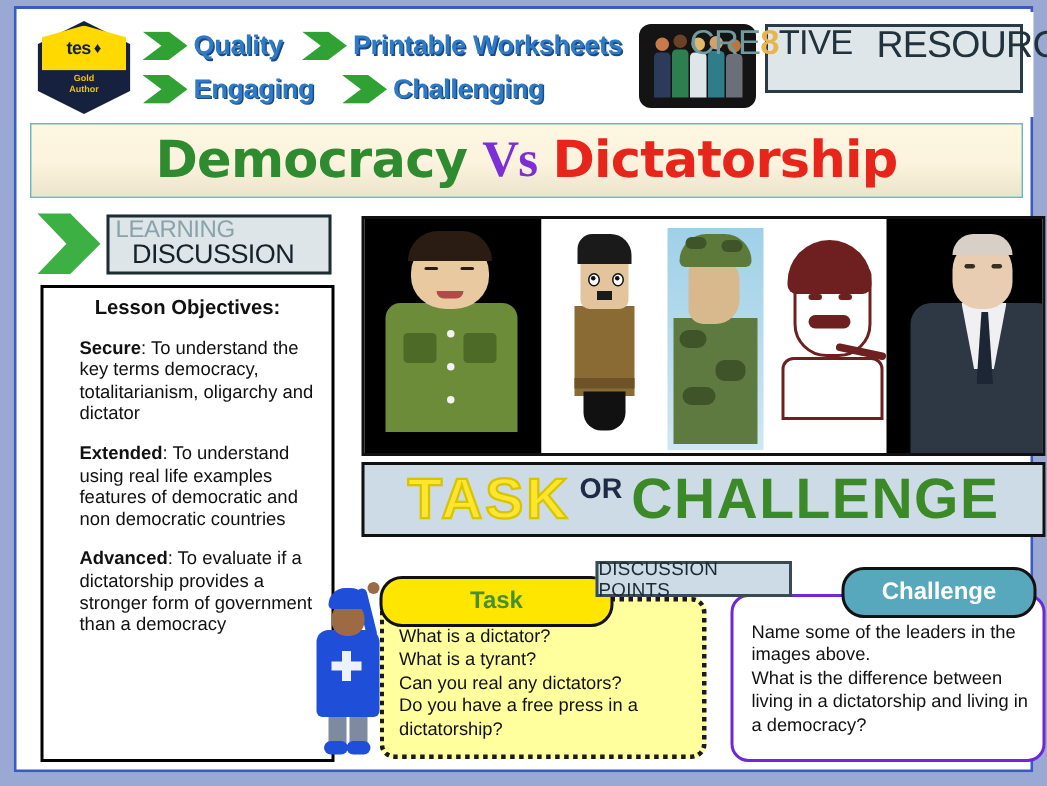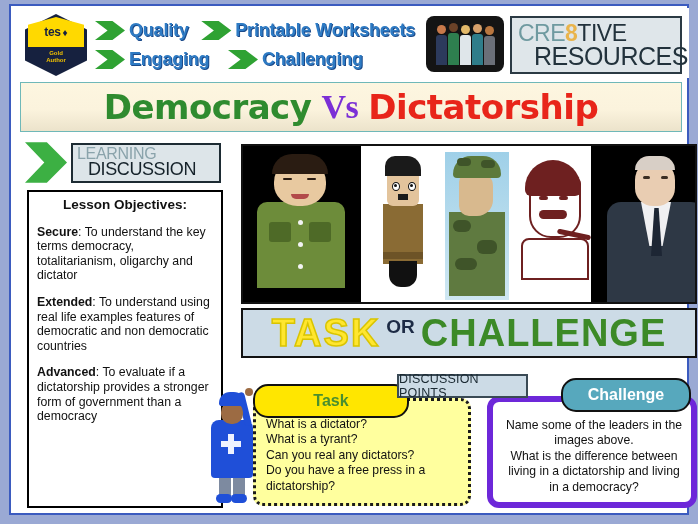--- a/index.html
+++ b/index.html
@@ -70,23 +70,23 @@
     border-radius:8px;background:#141414;
     display:flex;align-items:center;justify-content:center;
     overflow:hidden;
   }
   .people{display:flex;align-items:flex-end;gap:1px;height:42px;}
   .p{width:11px;border-radius:3px 3px 0 0;}
   .p .hd{width:9px;height:9px;border-radius:50%;margin:0 auto 1px;}
   .p .bd{width:11px;border-radius:3px 3px 0 0;}
 
   .cr-logo{
-    position:absolute;left:497px;top:8px;width:172px;height:58px;
+    position:absolute;left:497px;top:8px;width:172px;height:46px;
     background:#dfe6ea;border:2px solid #2b3a44;
-    display:flex;flex-direction:column;justify-content:center;
+    display:flex;flex-direction:row;justify-content:center;
     padding-left:6px;box-sizing:border-box;
   }
   .cr-l1{font-size:23px;color:#6f9aa0;letter-spacing:-.5px;line-height:21px;}
   .cr-l1 .dark{color:#22323c;}
   .cr-l1 .at{color:#e9b44c;font-weight:bold;}
   .cr-l2{font-size:25px;color:#22323c;letter-spacing:-.5px;line-height:24px;padding-left:16px;}
 
   
   .title-band{
     position:absolute;left:9px;top:76px;width:662px;height:50px;
@@ -124,21 +124,21 @@
   .lo-l2{font-size:18px;color:#15222a;line-height:17px;letter-spacing:-.4px;padding-left:11px;}
 
   
   .obj-box{
     position:absolute;left:16px;top:184px;width:196px;height:318px;
     background:#ffffff;border:2px solid #000000;
     padding:6px 8px;box-sizing:border-box;
     font-size:12.3px;color:#111;line-height:14.6px;
   }
   .obj-title{text-align:center;font-weight:bold;font-size:13.5px;margin-bottom:12px;}
-  .obj-p{margin-bottom:12px;}
+  .obj-p{margin-bottom:12px;margin-left:16px;}
   .obj-p b{font-weight:bold;}
 
   
   .img-panel{
     position:absolute;left:230px;top:138px;width:456px;height:160px;
     background:#ffffff;border:2px solid #111;
     box-sizing:border-box;
     display:flex;align-items:stretch;
   }
   .im{position:relative;overflow:hidden;}
@@ -236,23 +236,23 @@
   .kn-cross2{position:absolute;left:20px;top:55px;width:20px;height:6px;background:#eef2ff;}
   .kn-arm{position:absolute;left:40px;top:6px;width:7px;height:34px;background:#1f4fd8;border-radius:4px;transform:rotate(-14deg);}
   .kn-hand{position:absolute;left:44px;top:2px;width:8px;height:8px;background:#9c6b43;border-radius:50%;}
   .kn-leg{position:absolute;top:86px;width:12px;height:26px;background:#7d8aa0;border-radius:3px;}
   .kn-shoe{position:absolute;top:108px;width:16px;height:9px;background:#1f4fd8;border-radius:5px;}
 
   
   .chal-wrap{position:absolute;left:468px;top:372px;width:218px;height:130px;z-index:4;}
   .chal-body{
     position:absolute;left:8px;top:18px;width:210px;height:112px;
-    background:#ffffff;border:6px solid #6d28d9;border-radius:12px;
+    background:#ffffff;border:2px solid #6d28d9;border-radius:12px;
     box-sizing:border-box;padding:16px 8px 18px 12px;
-    font-size:12.2px;color:#121212;line-height:15.4px;text-align:center;
+    font-size:12.2px;color:#121212;line-height:15.4px;
   }
   .chal-pill{
     position:absolute;left:82px;top:0px;width:126px;height:30px;
     background:#57a8bd;border:2px solid #111;border-radius:15px;
     display:flex;align-items:center;justify-content:center;
     font-size:16px;font-weight:bold;color:#ffffff;z-index:5;
   }
 </style>
 </head>
 <body>

